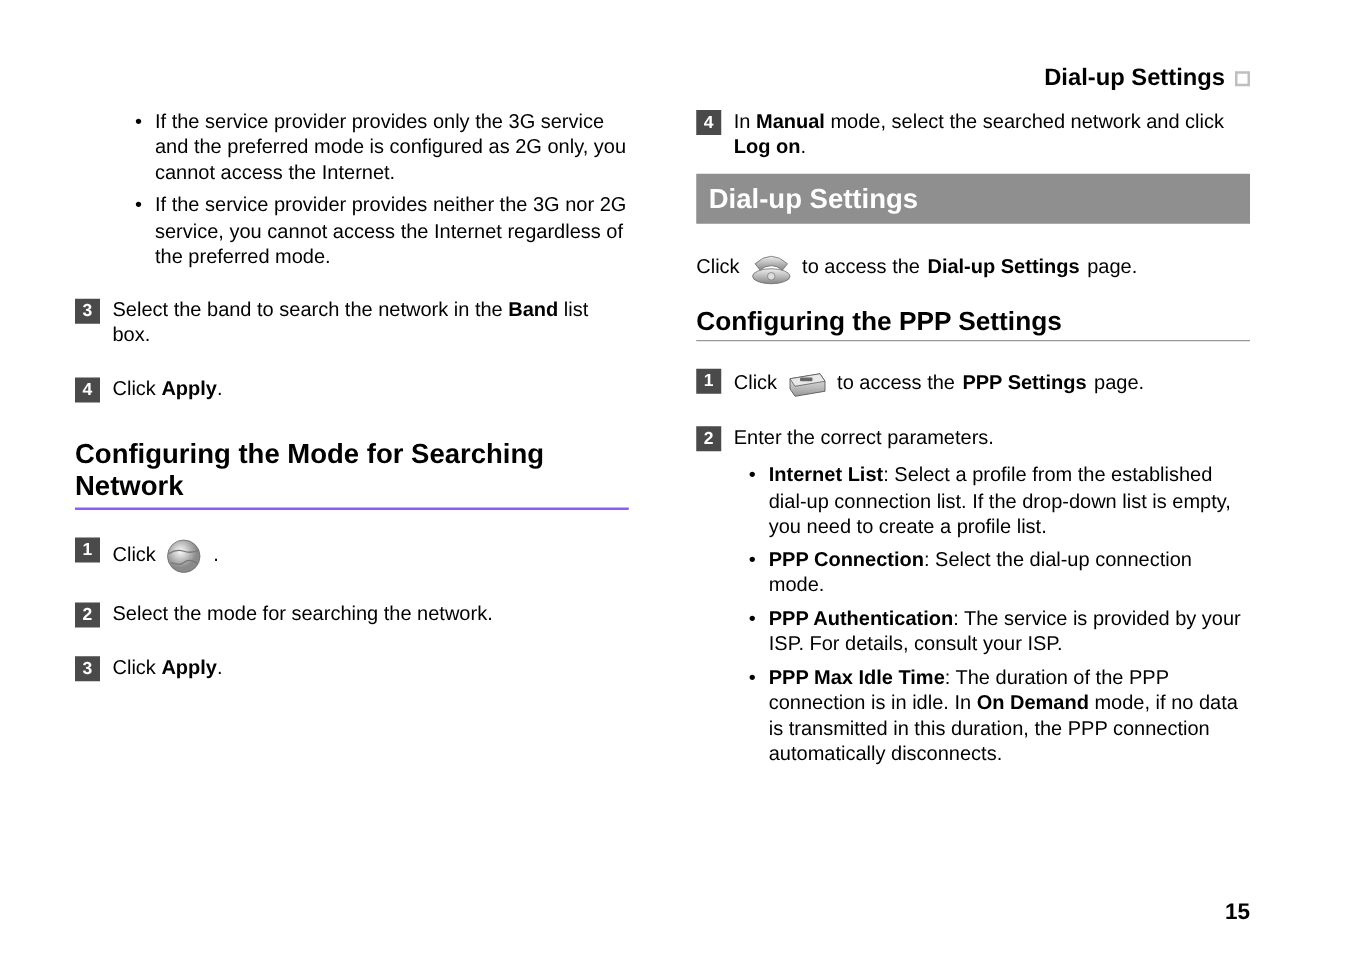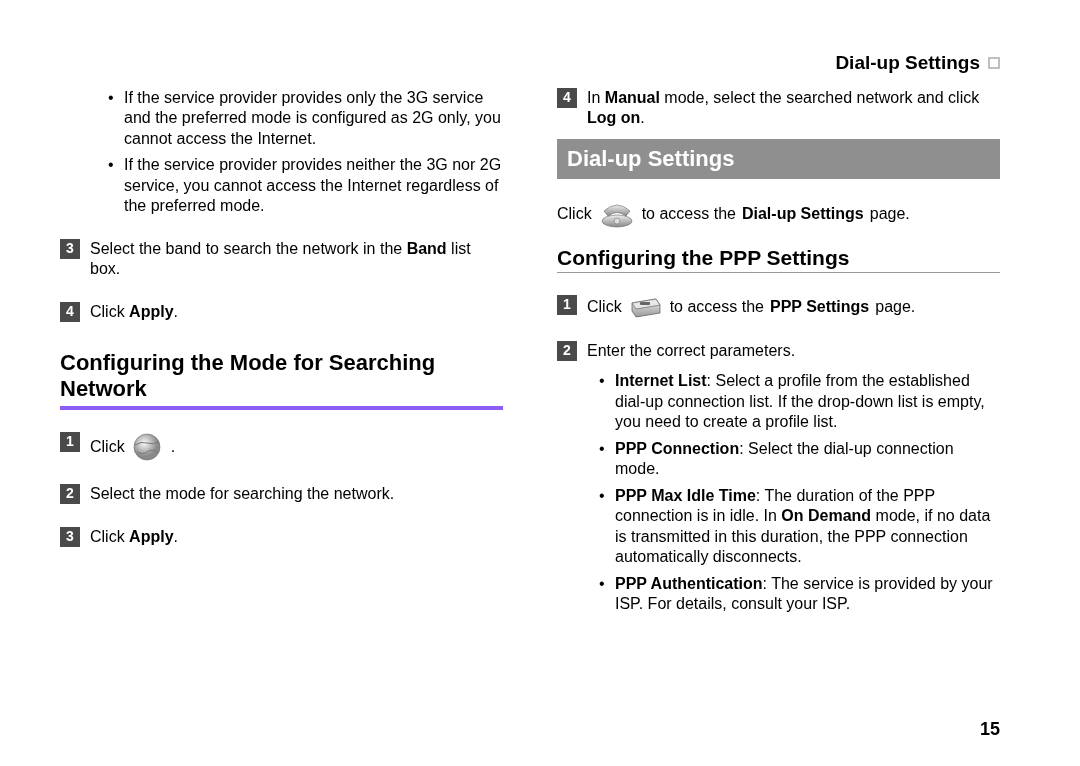--- a/index.html
+++ b/index.html
@@ -10,21 +10,21 @@
   .header-box { width: 12px; height: 12px; border: 2px solid #bfbfbf; }
   .cols { display: flex; gap: 54px; margin-top: 60px; }
   .col { flex: 1 1 0; font-size: 16px; line-height: 1.28; }
   .note-list { margin-left: 48px; padding-left: 0; }
   .note-list li, .sub-list li { list-style: none; position: relative; padding-left: 16px; margin-bottom: 6px; }
   .note-list li::before, .sub-list li::before { content: "•"; position: absolute; left: 0; top: 0; }
   .step { display: flex; align-items: flex-start; gap: 10px; margin-top: 22px; }
   .step-num { width: 20px; height: 20px; background: #4a4a4a; color: #fff; font-weight: 700; font-size: 14px; display: flex; align-items: center; justify-content: center; flex: 0 0 20px; }
   .step-body { flex: 1; }
   .step-body b { font-weight: 700; }
-  h2.section { font-size: 22px; font-weight: 700; margin-top: 28px; border-bottom: 4px solid #8b5cf6; padding-bottom: 4px; line-height: 1.18; }
+  h2.section { font-size: 22px; font-weight: 700; margin-top: 28px; border-bottom: 2px solid #8b5cf6; padding-bottom: 4px; line-height: 1.18; }
   .grey-bar { background: #8f8f8f; color: #fff; font-weight: 700; font-size: 22px; padding: 6px 10px; margin-top: 10px; }
   .intro-line { margin-top: 20px; display: flex; align-items: center; flex-wrap: wrap; gap: 6px; font-size: 16px; }
   h3.subsec { font-size: 21px; font-weight: 700; margin-top: 16px; border-bottom: 1px solid #999; padding-bottom: 0; }
   .sub-list { margin-top: 10px; margin-left: 12px; }
   .page-num { position: absolute; bottom: 26px; right: 60px; font-weight: 700; font-size: 18px; }
   .icon { display: inline-block; vertical-align: middle; }
   .globe-icon svg, .phone-icon svg, .modem-icon svg { display: block; }
   .step.icon-step .step-body { display: flex; align-items: center; gap: 6px; }
 </style>
 </head>
@@ -155,22 +155,22 @@
         </div>
       </div>
 
       <div class="step">
         <div class="step-num">2</div>
         <div class="step-body">
           <span>Enter the correct parameters.</span>
           <ul class="sub-list">
             <li><b>Internet List</b><span>: Select a profile from the established dial-up connection list. If the drop-down list is empty, you need to create a profile list.</span></li>
             <li><b>PPP Connection</b><span>: Select the dial-up connection mode.</span></li>
+            <li><b>PPP Authentication</b><span>: The service is provided by your ISP. For details, consult your ISP.</span></li>
             <li><b>PPP Max Idle Time</b><span>: The duration of the PPP connection is in idle. In </span><b>On Demand</b><span> mode, if no data is transmitted in this duration, the PPP connection automatically disconnects.</span></li>
-            <li><b>PPP Authentication</b><span>: The service is provided by your ISP. For details, consult your ISP.</span></li>
           </ul>
         </div>
       </div>
 
     </div>
   </div>
 
   <div class="page-num">15</div>
 </div>
 

